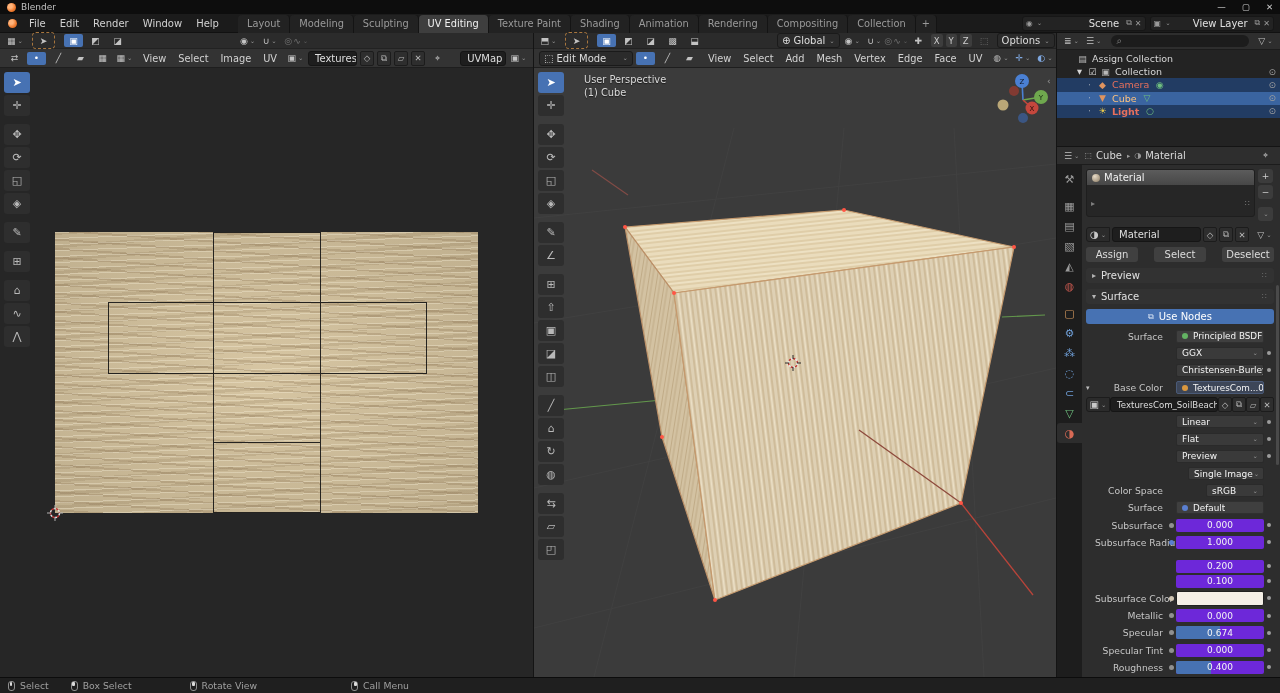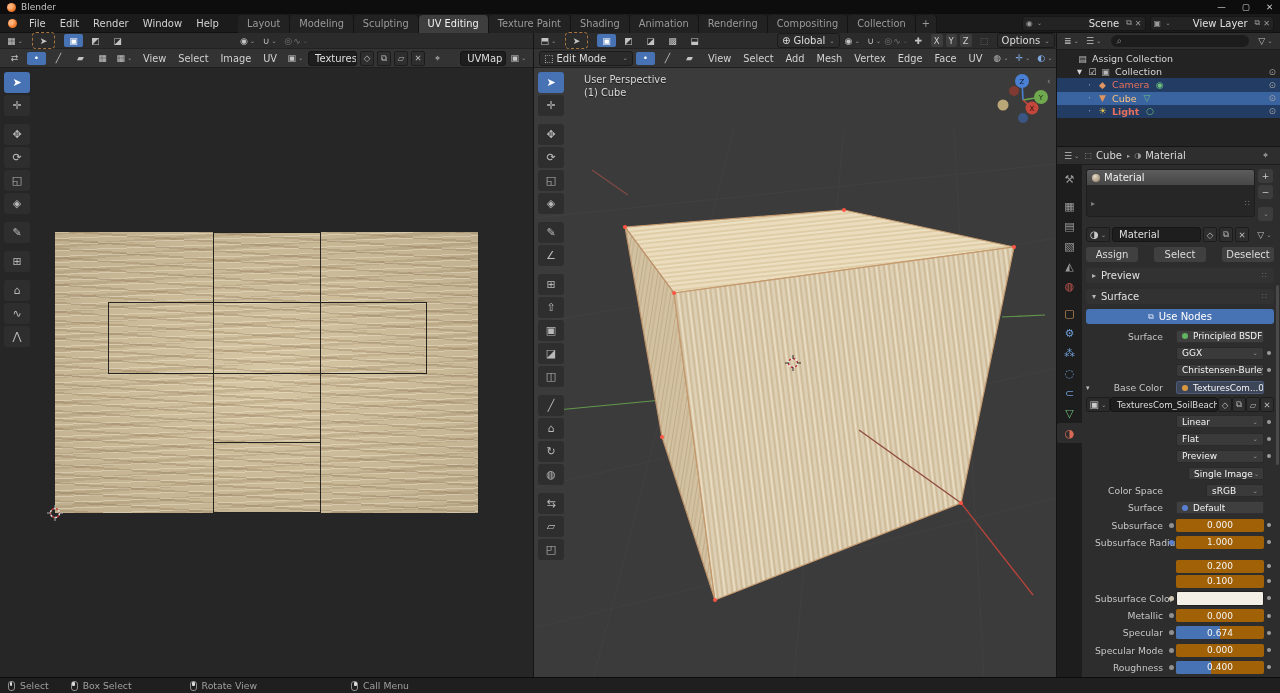--- a/index.html
+++ b/index.html
@@ -106,21 +106,21 @@
   .panel-hdr{margin-top:6px;height:15px;display:flex;align-items:center;background:#323232;border-radius:3px;padding:0 6px;gap:5px;color:#e0e0e0;}
   .panel-hdr .grip{margin-left:auto;color:#6f6f6f;letter-spacing:1px;font-size:8px;}
   .tri{font-size:8px;color:#b5b5b5;}
   .use-nodes{margin-top:5px;height:15px;background:#4772b3;border-radius:3px;color:#fff;display:flex;align-items:center;justify-content:center;gap:5px;}
   #pr-rows{margin-top:5px;}
   .prow{display:flex;align-items:center;height:14px;margin-top:3.2px;}
   .pexp{width:9px;flex:none;font-size:7px;color:#bdbdbd;text-align:left;}
   .plabel{width:68px;text-align:right;color:#c6c6c6;padding-right:4px;flex:none;font-size:9.2px;white-space:nowrap;}
   .ldot{width:9px;flex:none;display:flex;justify-content:center;align-items:center;}
   .ldot i{width:5px;height:5px;border-radius:50%;background:#909090;display:block;}
-  .pfield{flex:1;height:13px;border-radius:2px;position:relative;display:flex;align-items:center;justify-content:center;background:#a16207;color:#f4f4f4;font-size:9px;overflow:hidden;white-space:nowrap;}
+  .pfield{flex:1;height:13px;border-radius:2px;position:relative;display:flex;align-items:center;justify-content:center;background:#6d28d9;color:#f4f4f4;font-size:9px;overflow:hidden;white-space:nowrap;}
   .pfield .fillbar{position:absolute;left:0;top:0;bottom:0;background:#4772b3;}
   .pfield .ftxt{position:relative;z-index:1;}
   .pfield.sel{background:#3a3a3a;border:1px solid #2a2a2a;justify-content:space-between;padding:0 5px;box-sizing:border-box;}
   .pfield.node{background:#3f3f3f;border:1px solid #303030;justify-content:flex-start;padding:0 5px;gap:5px;box-sizing:border-box;}
   .pfield.node.hl{background:#3d4658;border-color:#4a5a78;}
   .pfield.colorsw{border:1px solid #202020;}
   .ndot{width:6px;height:6px;border-radius:50%;display:inline-block;flex:none;}
   .kdot{width:10px;flex:none;display:flex;justify-content:center;align-items:center;}
   .kdot i{width:4px;height:4px;border-radius:50%;background:#9c9c9c;display:block;}
   .scrollhint{position:absolute;right:1px;top:120px;width:3px;height:180px;background:#4a4a4a;border-radius:2px;}
@@ -944,21 +944,21 @@
             <span class="pfield ">
               <span class="fillbar" style="width: 50%;"></span>
               <span class="ftxt">0.674</span>
             </span>
             <span class="kdot">
               <i></i>
             </span>
           </div>
           <div class="prow">
             <span class="pexp"></span>
-            <span class="plabel">Specular Mode</span>
+            <span class="plabel">Specular Tint</span>
             <span class="ldot">
               <i style="background: rgb(144, 144, 144);"></i>
             </span>
             <span class="pfield ">
               <span class="ftxt">0.000</span>
             </span>
             <span class="kdot">
               <i></i>
             </span>
           </div>

